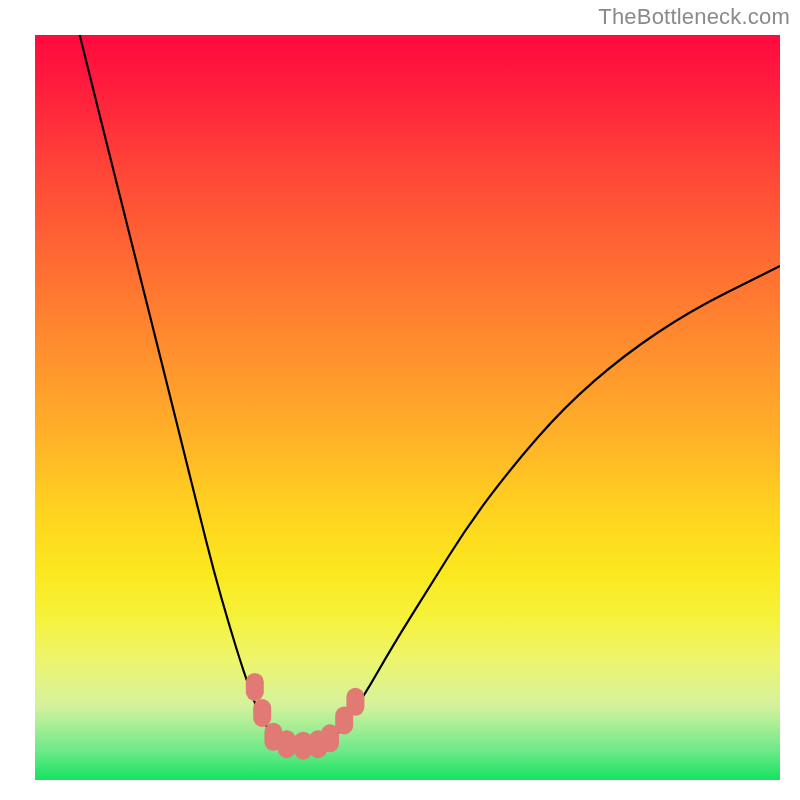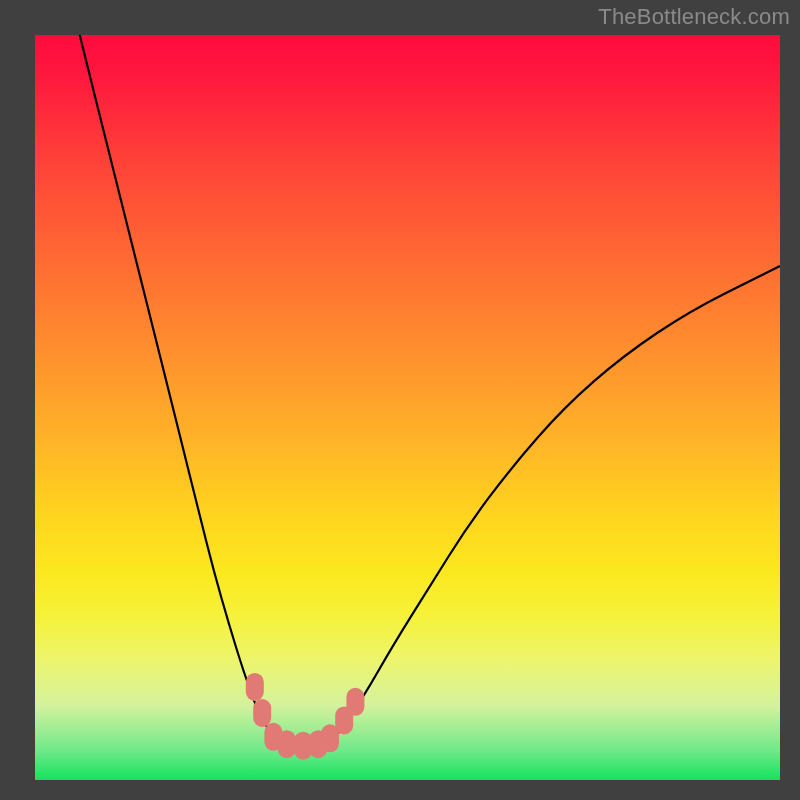--- a/index.html
+++ b/index.html
@@ -10,21 +10,21 @@
     background: #000;
     overflow: hidden;
     font-family: Arial, Helvetica, sans-serif;
   }
   .frame {
     position: absolute;
     left: 0;
     top: 0;
     width: 800px;
     height: 800px;
-    background: #404040;
+    background: #ffffff;
   }
   .plot {
     position: absolute;
     left: 35px;
     top: 35px;
     width: 745px;
     height: 745px;
     
     background: linear-gradient(to bottom,
       #ff0a3e 0%,

